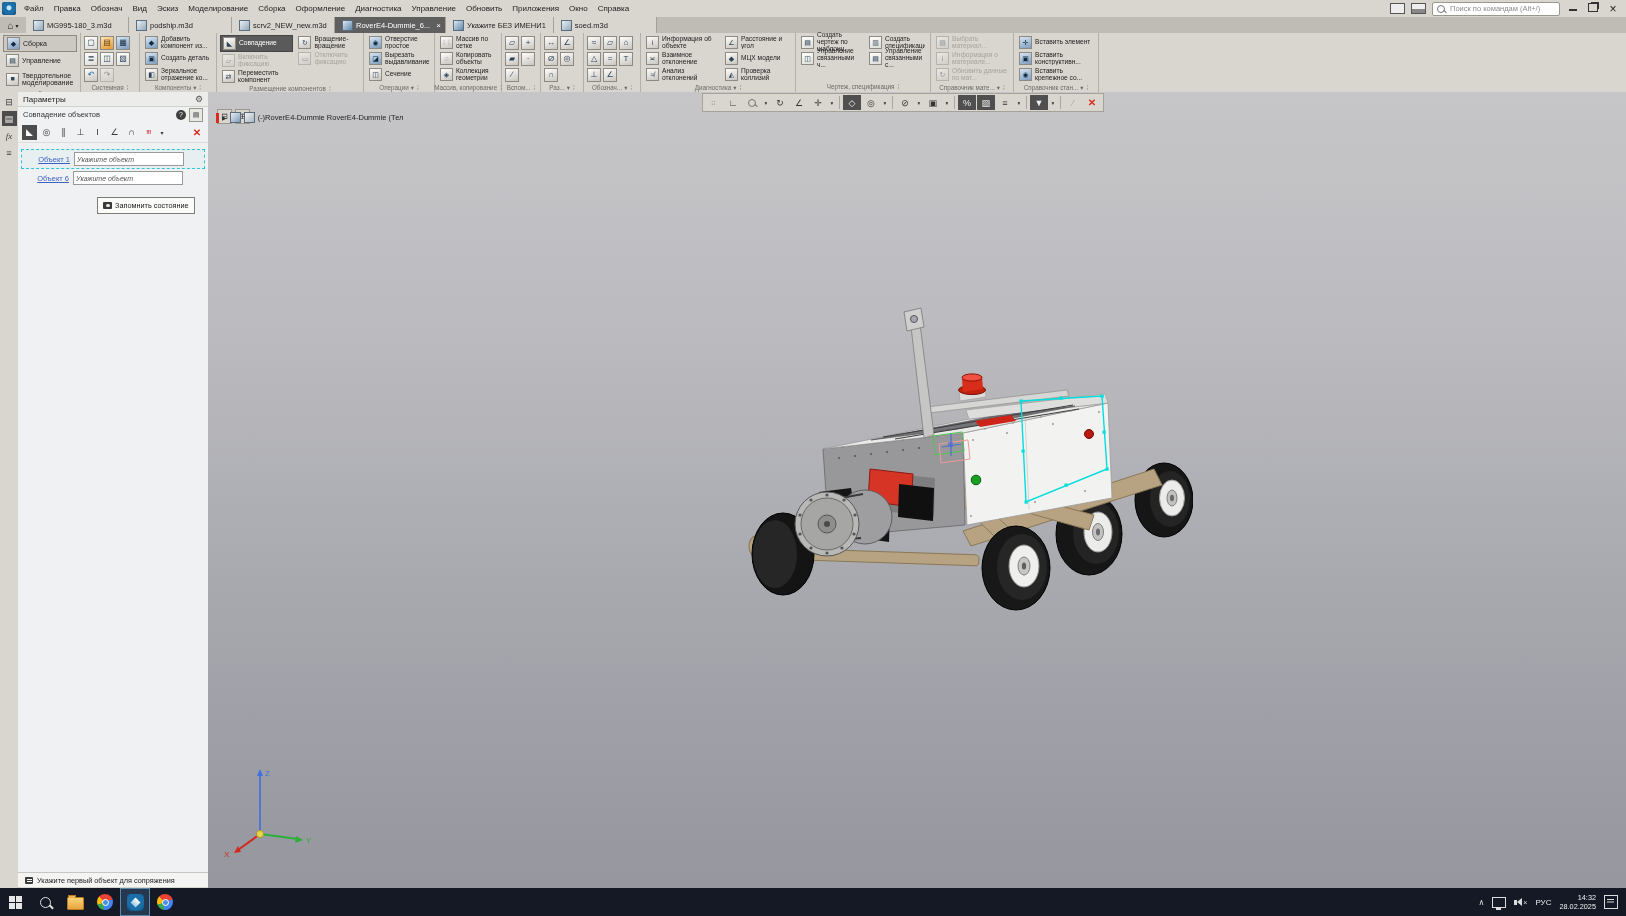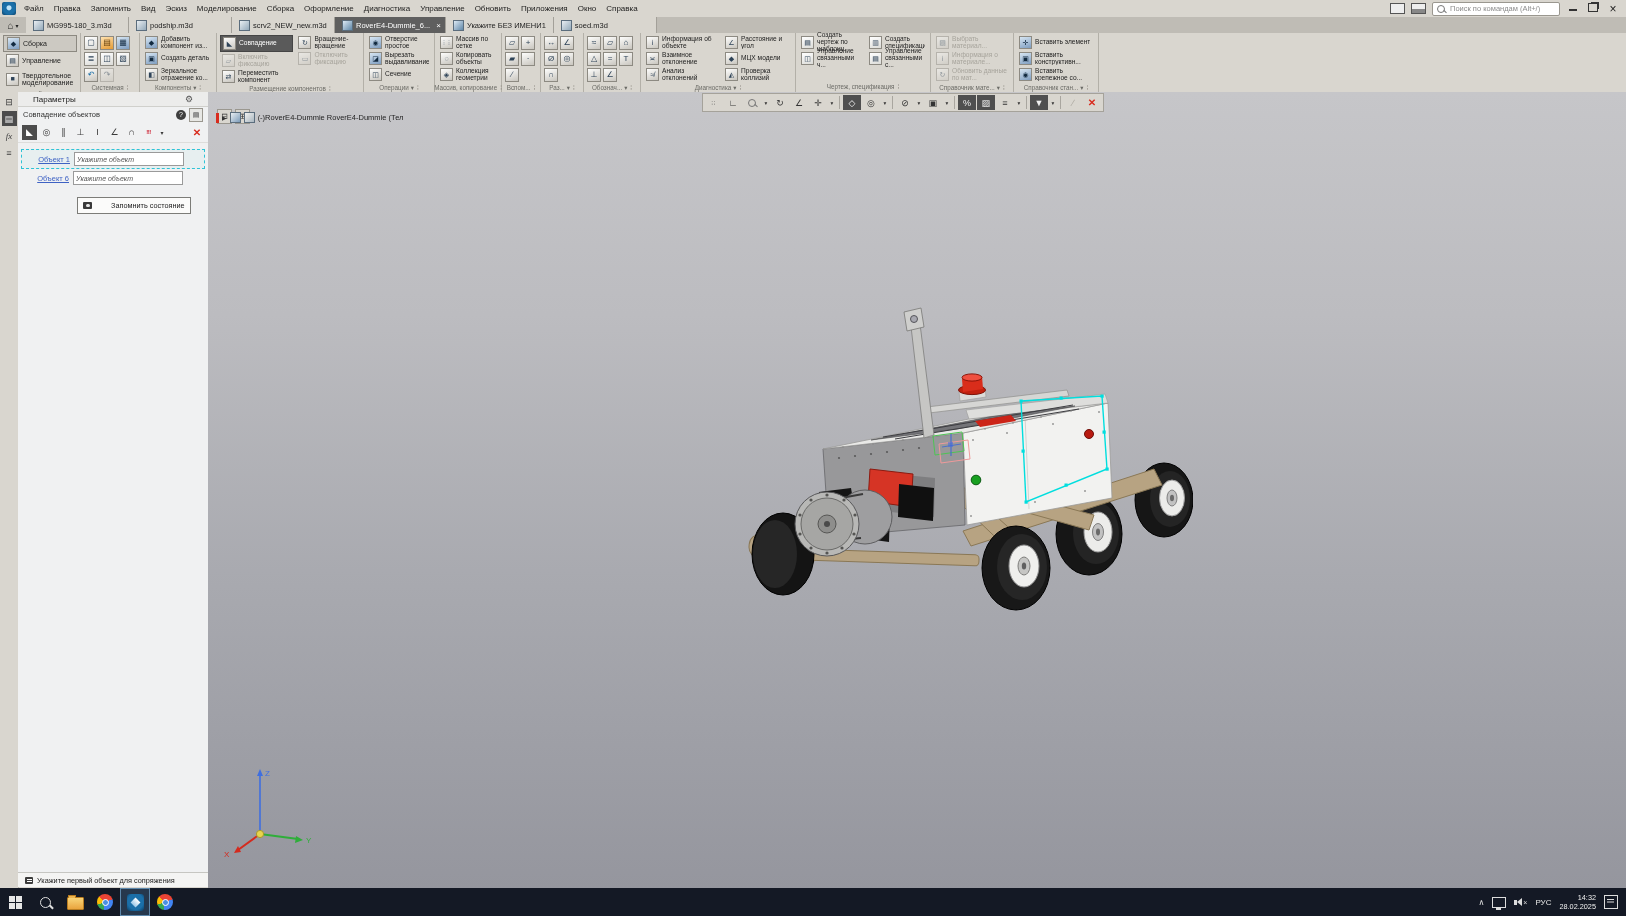--- a/index.html
+++ b/index.html
@@ -66,41 +66,41 @@
   .igrid{display:grid;grid-template-rows:repeat(3,15px);grid-auto-flow:column;gap:1px 2px;align-items:center;}
   
   .sidestrip{position:absolute;top:92px;left:0;width:18px;height:796px;background:#d9d6cf;
              border-right:1px solid #b7b4ac;display:flex;flex-direction:column;align-items:center;padding-top:2px;gap:2px;}
   .sicon{width:15px;height:15px;display:flex;align-items:center;justify-content:center;font-size:9px;color:#3c3c3c;}
   .sicon.active{background:#4c4c4c;color:#f2f2f2;}
   .sicon .fx{font-style:italic;font-family:"Liberation Serif",serif;font-size:9px;}
   .params{position:absolute;top:92px;left:18px;width:190px;height:780px;background:#f0f1f2;
           border-right:1px solid #9b9890;display:flex;flex-direction:column;}
   .phead{height:14px;background:#ececeb;border-bottom:1px solid #d0d0cc;display:flex;align-items:center;
-         padding:0 15px;font-size:8px;color:#222;}
+         padding:0 5px;font-size:8px;color:#222;}
   .phead .gear{margin-left:auto;font-size:9px;color:#555;}
   .psection{height:15px;display:flex;align-items:center;padding:0 5px;font-size:7.5px;color:#333;gap:3px;}
   .help{margin-left:auto;width:10px;height:10px;border-radius:50%;background:#3f3f3f;color:#fff;font-size:7px;
         display:flex;align-items:center;justify-content:center;}
   .flyout{width:12px;height:12px;border:1px solid #9a978f;background:#e7e7e4;display:flex;align-items:center;
           justify-content:center;font-size:7px;color:#444;}
   .ptools{height:20px;display:flex;align-items:center;gap:2px;padding:0 4px;border-bottom:1px solid #dddddb;}
   .ptool{width:15px;height:15px;display:flex;align-items:center;justify-content:center;font-size:9px;color:#3a3a3a;}
   .ptool.active{background:#4c4c4c;color:#fff;}
   .ptool.bang{font-size:6px;font-weight:bold;color:#c23;letter-spacing:-0.5px;}
   .ptool.caret{width:8px;font-size:6px;}
   .pclose{margin-left:auto;color:#d82c1e;font-size:10px;font-weight:bold;width:14px;text-align:center;}
   .pform{padding:6px 3px;}
   .prow{display:flex;align-items:center;gap:4px;padding:2px 2px;}
   .prow.sel{border:1px dashed #2fc3d6;background:rgba(110,215,230,.07);}
   .plabel{width:46px;text-align:right;font-size:7.5px;color:#3e62c4;text-decoration:underline;flex:none;}
   .pinput{width:104px;height:12px;border:1px solid #9a9a9a;background:#fff;font-size:7px;
           font-family:"Liberation Sans",sans-serif;padding:0 2px;color:#333;}
   .pinput::placeholder{font-style:italic;color:#555;}
-  .remember{margin:10px 0 0 56px;height:15px;display:inline-flex;align-items:center;gap:19px;
+  .remember{margin:10px 0 0 76px;height:15px;display:inline-flex;align-items:center;gap:3px;
             border:1px solid #7c7c78;background:#fbfbfa;font-size:7.3px;color:#222;padding:0 5px;width:fit-content;}
   .cam{width:9px;height:7px;background:#3a3a3a;border-radius:1px;position:relative;flex:none;}
   .cam::after{content:"";position:absolute;left:3px;top:1.5px;width:3.5px;height:3.5px;border-radius:50%;
               background:#e8e8e8;}
   .hintbar{position:absolute;left:18px;top:872px;width:190px;height:14px;background:#f4f4f3;
            border-top:1px solid #c6c6c2;border-right:1px solid #9b9890;display:flex;align-items:center;
            gap:4px;padding:0 7px;font-size:7.3px;color:#222;}
   .hintbar .bubble{width:8px;height:7px;background:#3c3c3c;border-radius:1px;position:relative;flex:none;}
   .hintbar .bubble::after{content:"";position:absolute;left:1.5px;top:2px;width:5px;height:1px;
                           background:#fff;box-shadow:0 2px 0 #fff;}
@@ -162,21 +162,21 @@
              box-shadow:0 2.5px 0 #dcdcdc;}
 </style>
 </head>
 <body>
 
 <div class="menubar">
   <div class="logo"></div>
   <div style="display:flex">
       <span class="menu-item">Файл</span>
       <span class="menu-item">Правка</span>
-      <span class="menu-item">Запомнить</span>
+      <span class="menu-item">Обознач</span>
       <span class="menu-item">Вид</span>
       <span class="menu-item">Эскиз</span>
       <span class="menu-item">Моделирование</span>
       <span class="menu-item">Сборка</span>
       <span class="menu-item">Оформление</span>
       <span class="menu-item">Диагностика</span>
       <span class="menu-item">Управление</span>
       <span class="menu-item">Обновить</span>
       <span class="menu-item">Приложения</span>
       <span class="menu-item">Окно</span>

